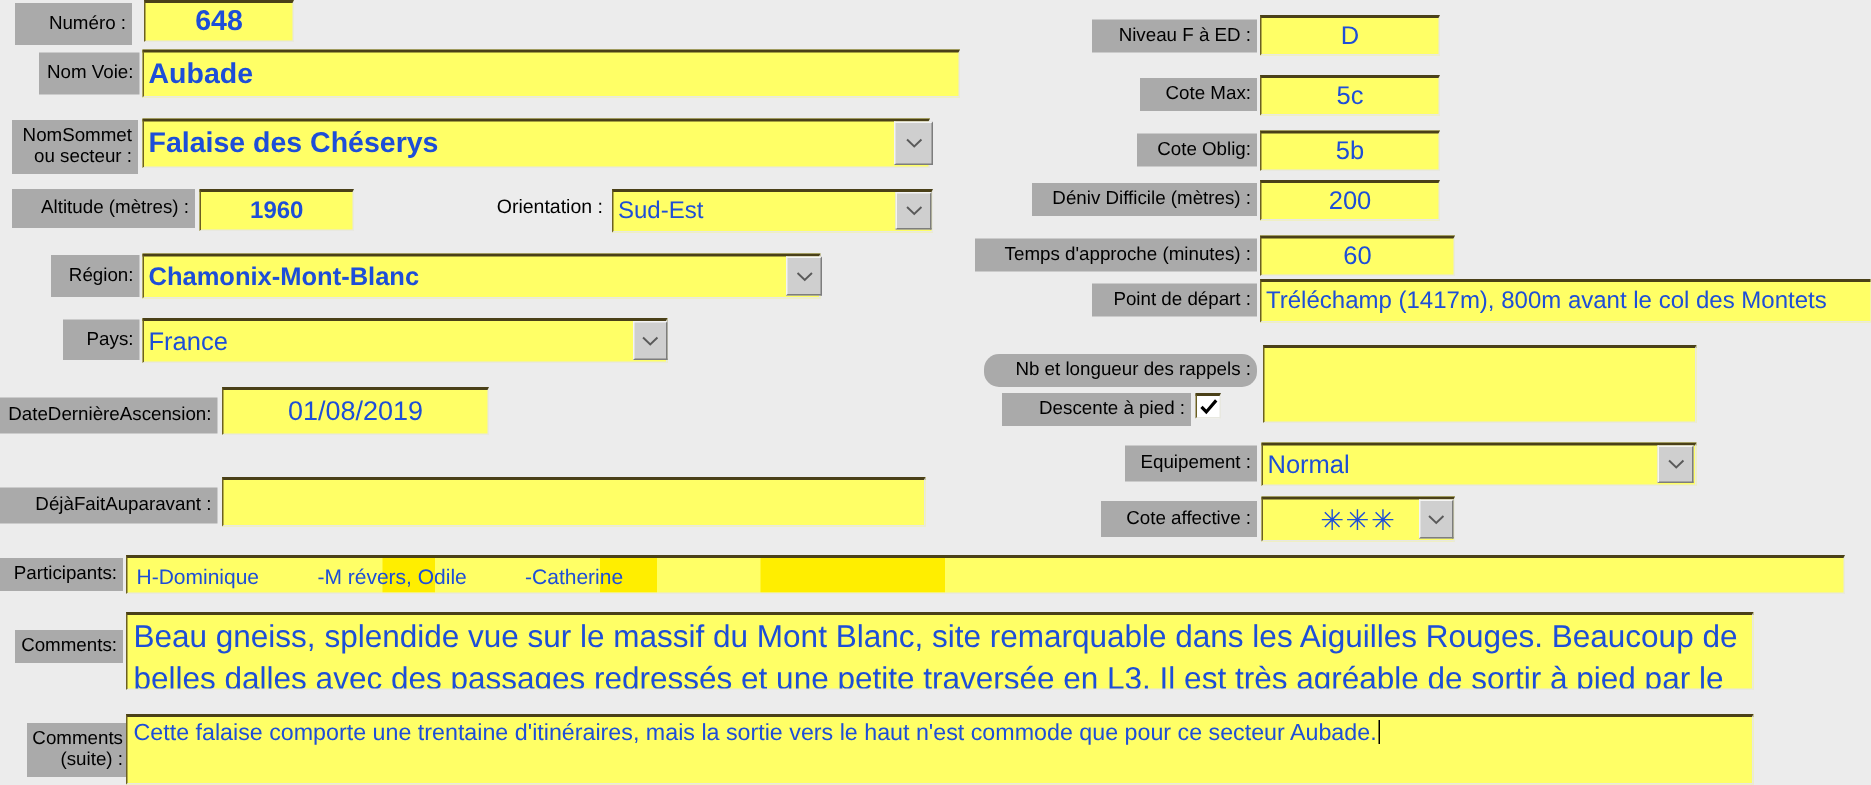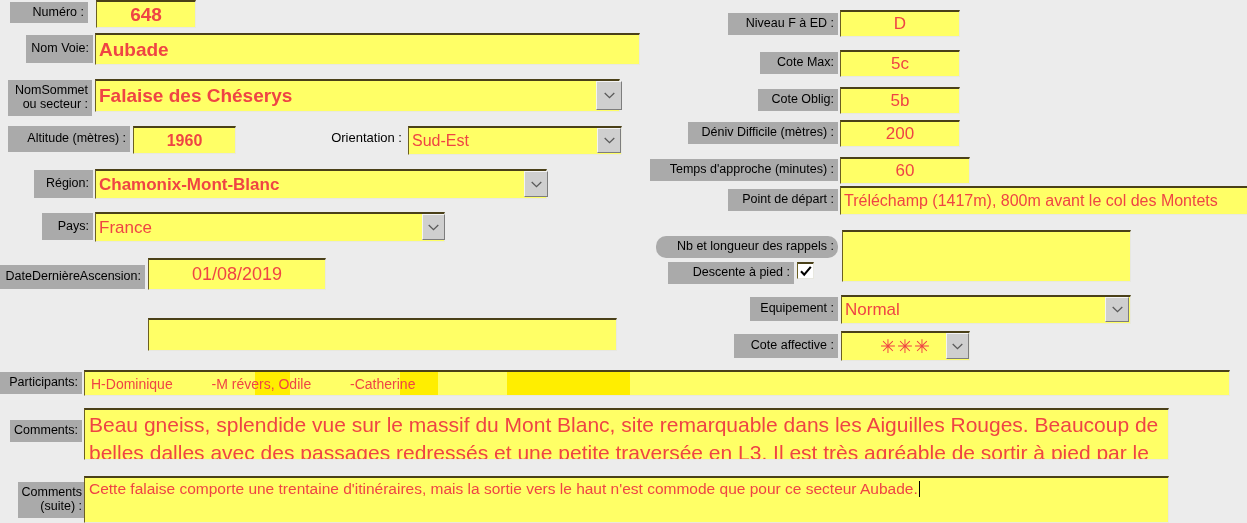--- a/index.html
+++ b/index.html
@@ -43,21 +43,21 @@
   }
   .fld {
     position: absolute;
     background: #ffff66;
     box-sizing: border-box;
     border-top: 2px solid #4a4018;
     border-left: 1px solid #6b5f22;
     border-right: 1px solid #e8e8e0;
     border-bottom: 1px solid #e8e8e0;
     font-size: 15px;
-    color: #ef4444;
+    color: #1d4ed8;
     display: flex;
     align-items: center;
     padding-left: 3px;
     overflow: hidden;
     white-space: nowrap;
     font-family: "Liberation Sans", sans-serif;
   }
   .fld.centered { justify-content: center; padding-left: 0; }
   .fld.bold { font-weight: bold; }
   .fld.big { font-size: 19px; font-weight: bold; }
@@ -119,21 +119,21 @@
     background: #000;
     vertical-align: -3px;
     margin-left: 1px;
   }
 </style>
 </head>
 <body>
 
 <div class="form-root">
 
-  <div class="lbl" style="left:10px; top:2px; width:78px; height:21px;">Numéro :</div>
+  <div class="lbl" style="left:10px; top:2px; width:78px; height:28px;">Numéro :</div>
   <div class="fld centered big" style="left:96px; top:0px; width:100px; height:28px;">648</div>
 
   <div class="lbl" style="left:26px; top:35px; width:67px; height:28px;">Nom Voie:</div>
   <div class="fld big" style="left:95px; top:33px; width:545px; height:32px;">Aubade</div>
 
   <div class="lbl two-line" style="left:8px; top:80px; width:84px; height:36px; font-size:12.5px;">NomSommet
 ou secteur :</div>
   <div class="fld big" style="left:95px; top:79px; width:525px; height:33px;">Falaise des Chéserys</div>
   <div class="combo-btn" style="left:596px; top:81px; width:26px; height:29px;">
     <svg width="11" height="7" viewBox="0 0 11 7">
@@ -165,20 +165,21 @@
   <div class="fld mid" style="left:95px; top:212px; width:350px; height:30px; font-size:17px;">France</div>
   <div class="combo-btn" style="left:422px; top:214px; width:23px; height:26px;">
     <svg width="11" height="7" viewBox="0 0 11 7">
       <path d="M0.7 1 L5.5 5.6 L10.3 1" fill="none" stroke="#5a5a5a" stroke-width="1.3"></path>
     </svg>
   </div>
 
   <div class="lbl" style="left:0px; top:265px; width:145px; height:24px;">DateDernièreAscension:</div>
   <div class="fld centered mid" style="left:148px; top:258px; width:178px; height:32px; font-size:18px;">01/08/2019</div>
 
+  <div class="lbl" style="left:0px; top:325px; width:145px; height:24px;">DéjàFaitAuparavant :</div>
   <div class="fld" style="left:148px; top:318px; width:469px; height:33px;"></div>
 
   <div class="lbl" style="left:728px; top:13px; width:110px; height:22px;">Niveau F à ED :</div>
   <div class="fld centered mid" style="left:840px; top:10px; width:120px; height:27px; font-size:17px;">D</div>
 
   <div class="lbl" style="left:760px; top:52px; width:78px; height:22px;">Cote Max:</div>
   <div class="fld centered mid" style="left:840px; top:50px; width:120px; height:27px; font-size:17px;">5c</div>
 
   <div class="lbl" style="left:758px; top:89px; width:80px; height:22px;">Cote Oblig:</div>
   <div class="fld centered mid" style="left:840px; top:87px; width:120px; height:27px; font-size:17px;">5b</div>

